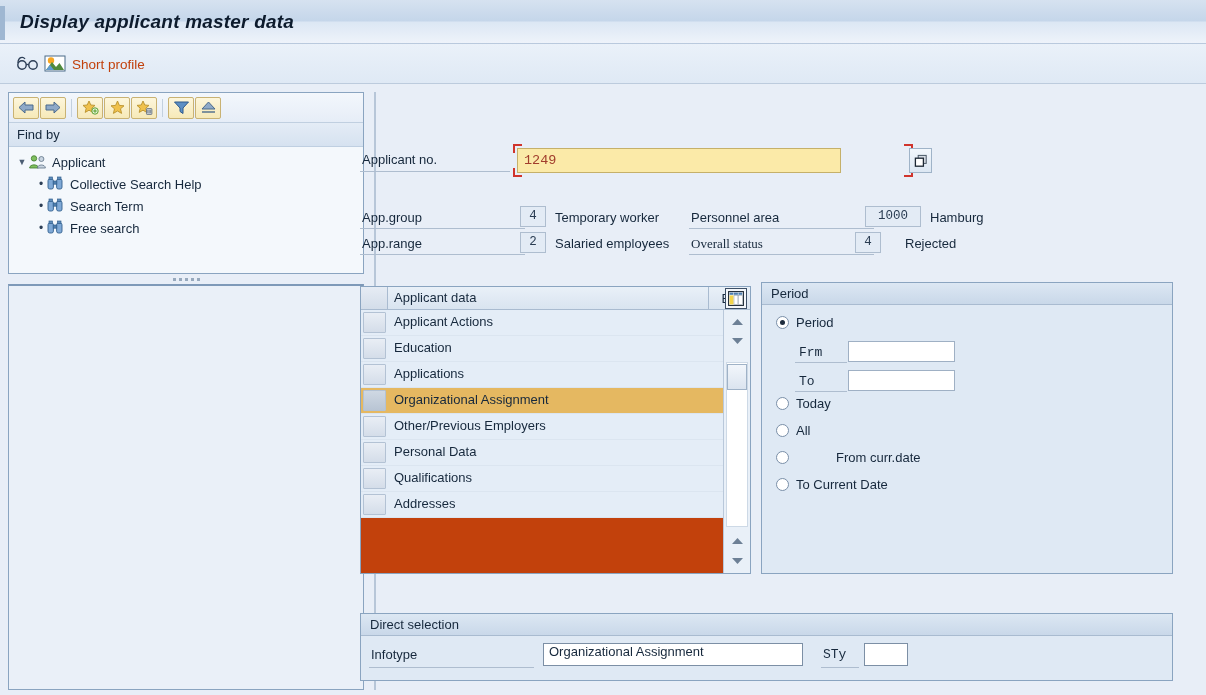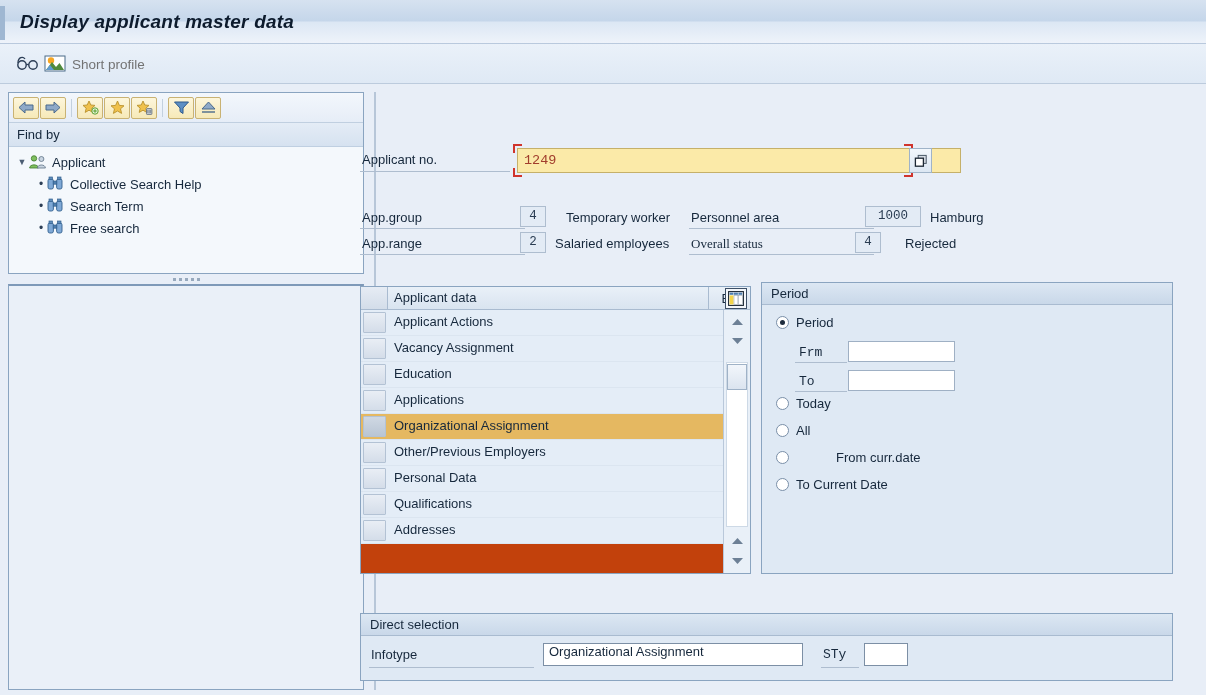--- a/index.html
+++ b/index.html
@@ -31,21 +31,21 @@
 
   
   .apptoolbar {
     position: absolute; left: 0; top: 44px; width: 1206px; height: 40px;
     background: linear-gradient(to bottom, #eaf1f9 0%, #dfe9f5 100%);
     border-bottom: 1px solid #bccbdd;
   }
   .tb-icon { position: absolute; top: 54px; }
   .tb-label {
     position: absolute; left: 72px; top: 57px;
-    font-size: 13.5px; color: #737373; white-space: nowrap;
+    font-size: 13.5px; color: #c2410c; white-space: nowrap;
   }
 
   
   .leftpanel {
     position: absolute; left: 8px; top: 92px; width: 356px; height: 182px;
     border: 1px solid #8aa4c0; background: #eef3fa;
   }
   .lp-toolbar {
     position: absolute; left: 0; top: 0; width: 100%; height: 30px;
     background: linear-gradient(to bottom, #f3f7fc 0%, #e6edf7 100%);
@@ -111,21 +111,21 @@
 
   .field-label {
     position: absolute; font-size: 13px; color: #16283c; white-space: nowrap;
   }
   .label-underline {
     position: absolute; border-bottom: 1px solid #aebdcf;
   }
 
   
   .appno-input {
-    position: absolute; left: 157px; top: 56px; width: 444px; height: 25px;
+    position: absolute; left: 157px; top: 56px; width: 324px; height: 25px;
     background: #fbeaa8; border: 1px solid #c5b06a;
     font-family: "Liberation Mono", monospace; font-size: 13.5px; color: #a13d2c;
     padding: 0 6px; line-height: 23px; outline: none;
   }
   .focus-corner { position: absolute; width: 9px; height: 9px; border-color: #d0342c; border-style: solid; }
   .fc-tl { border-width: 2px 0 0 2px; left: 153px; top: 52px; }
   .fc-tr { border-width: 2px 2px 0 0; left: 544px; top: 52px; }
   .fc-bl { border-width: 0 0 2px 2px; left: 153px; top: 76px; }
   .fc-br { border-width: 0 2px 2px 0; left: 544px; top: 76px; }
   .mc-btn {
@@ -420,21 +420,21 @@
   <div class="mc-btn">
     <svg width="14" height="14" viewBox="0 0 14 14">
       <rect x="4.2" y="1.4" width="8" height="8" fill="#d6dde5" stroke="#4a5866" stroke-width="1"></rect>
       <rect x="1.4" y="4.2" width="8" height="8" fill="#ffffff" stroke="#1c2733" stroke-width="1.3"></rect>
     </svg>
   </div>
 
   <div class="field-label" style="left:2px; top:118px;">App.group</div>
   <div class="label-underline" style="left:0px; top:136px; width:165px;"></div>
   <div class="sm-field" style="left:160px; top:114px;">4</div>
-  <div class="val-text" style="left:195px; top:118px;margin-left:11px;">Temporary worker</div>
+  <div class="val-text" style="left:195px; top:118px;">Temporary worker</div>
 
   <div class="field-label" style="left:2px; top:144px;">App.range</div>
   <div class="label-underline" style="left:0px; top:162px; width:165px;"></div>
   <div class="sm-field" style="left:160px; top:140px;">2</div>
   <div class="val-text" style="left:195px; top:144px;">Salaried employees</div>
 
   <div class="field-label" style="left:331px; top:118px;">Personnel area</div>
   <div class="label-underline" style="left:329px; top:136px; width:185px;"></div>
   <div class="sm-field wide" style="left:505px; top:114px;">1000</div>
   <div class="val-text" style="left:570px; top:118px;">Hamburg</div>
@@ -453,24 +453,20 @@
 
     <div class="list-rows">
       <div class="lrow">
         <div class="sel-cell"></div>
         <div class="lrow-label">Applicant Actions</div>
         <div class="lrow-chk">
           <svg width="16" height="15" viewBox="0 0 16 15">
               <path d="M1.5 7.5 L5.5 11.5 L14 2.2 L12 1 L5.4 8.2 L3 5.6 Z" fill="#5aa02c" stroke="#3e7a1e" stroke-width=".7"></path>
             </svg>
         </div>
-      </div>
-      <div class="lrow">
-        <div class="sel-cell"></div>
-        <div class="lrow-label">Vacancy Assignment</div>
       </div>
       <div class="lrow">
         <div class="sel-cell"></div>
         <div class="lrow-label">Education</div>
       </div>
       <div class="lrow">
         <div class="sel-cell"></div>
         <div class="lrow-label">Applications</div>
         <div class="lrow-chk">
           <svg width="16" height="15" viewBox="0 0 16 15">

